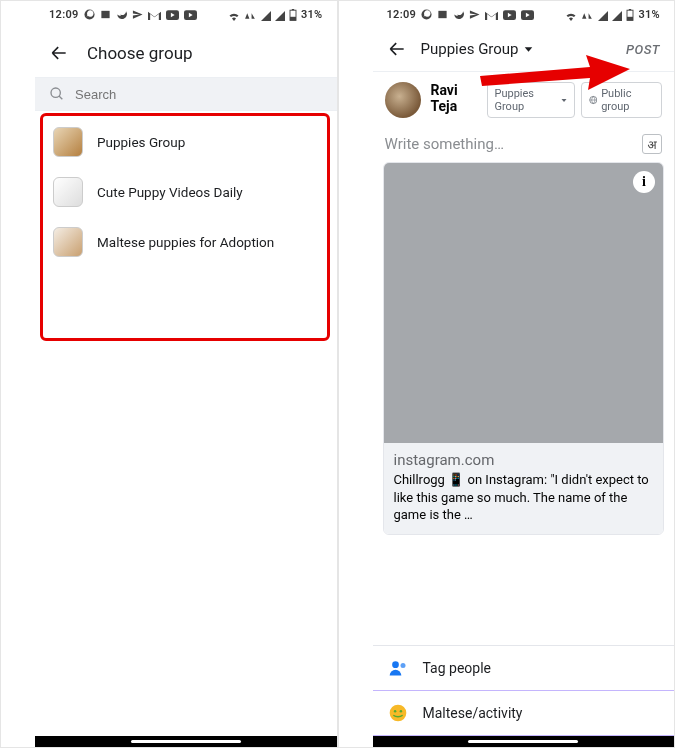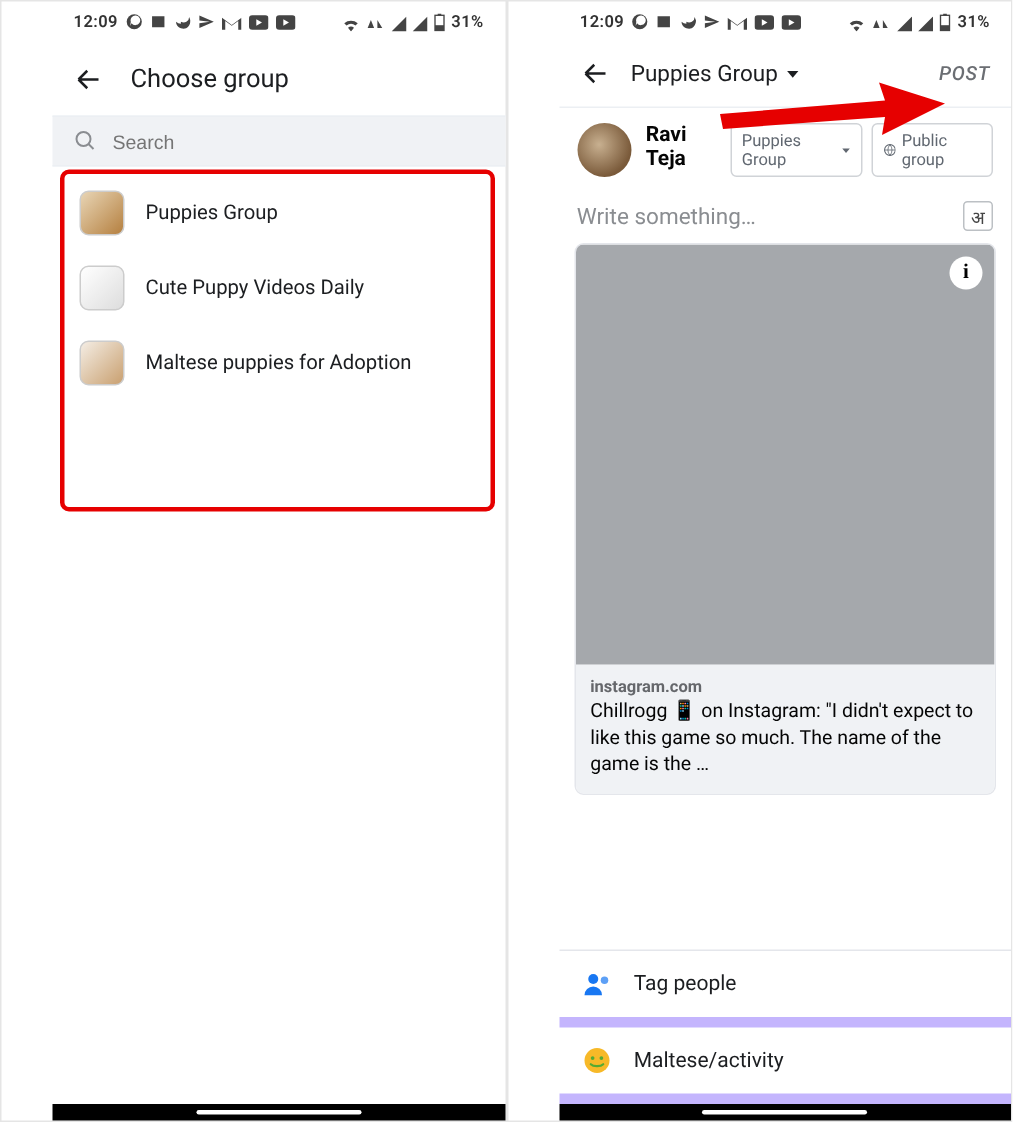--- a/index.html
+++ b/index.html
@@ -170,30 +170,30 @@
     width:22px;height:22px;border-radius:50%;
     background:#fff; color:#000; font-weight:700;
     display:flex;align-items:center;justify-content:center;
     font-family: Georgia, serif;
     font-size:14px;
   }
   .preview .caption {
     background:#f0f2f5;
     padding: 8px 10px 10px;
   }
-  .preview .src { font-size:11px; color:#65676b; margin-bottom:2px;font-weight:bold; }
+  .preview .src { font-size:15px; color:#65676b; margin-bottom:2px; }
   .preview .txt { font-size:13px; color:#050505; line-height:1.35; }
 
   .spacer { flex: 1 1 auto; }
 
   .option-list { border-top:1px solid #e4e6eb; }
   .option {
     display:flex; align-items:center; gap:14px;
     padding: 12px 14px;
-    border-bottom:7px solid #c4b5fd;
+    border-bottom:1px solid #c4b5fd;
     font-size:14px; color:#1c1e21;
   }
   .opt-ico { width:22px; display:flex; align-items:center; justify-content:center; }
 
   .home-bar {
     background:#000;
     height:11px;
     display:flex; align-items:center; justify-content:center;
   }
   .home-bar .pill {

